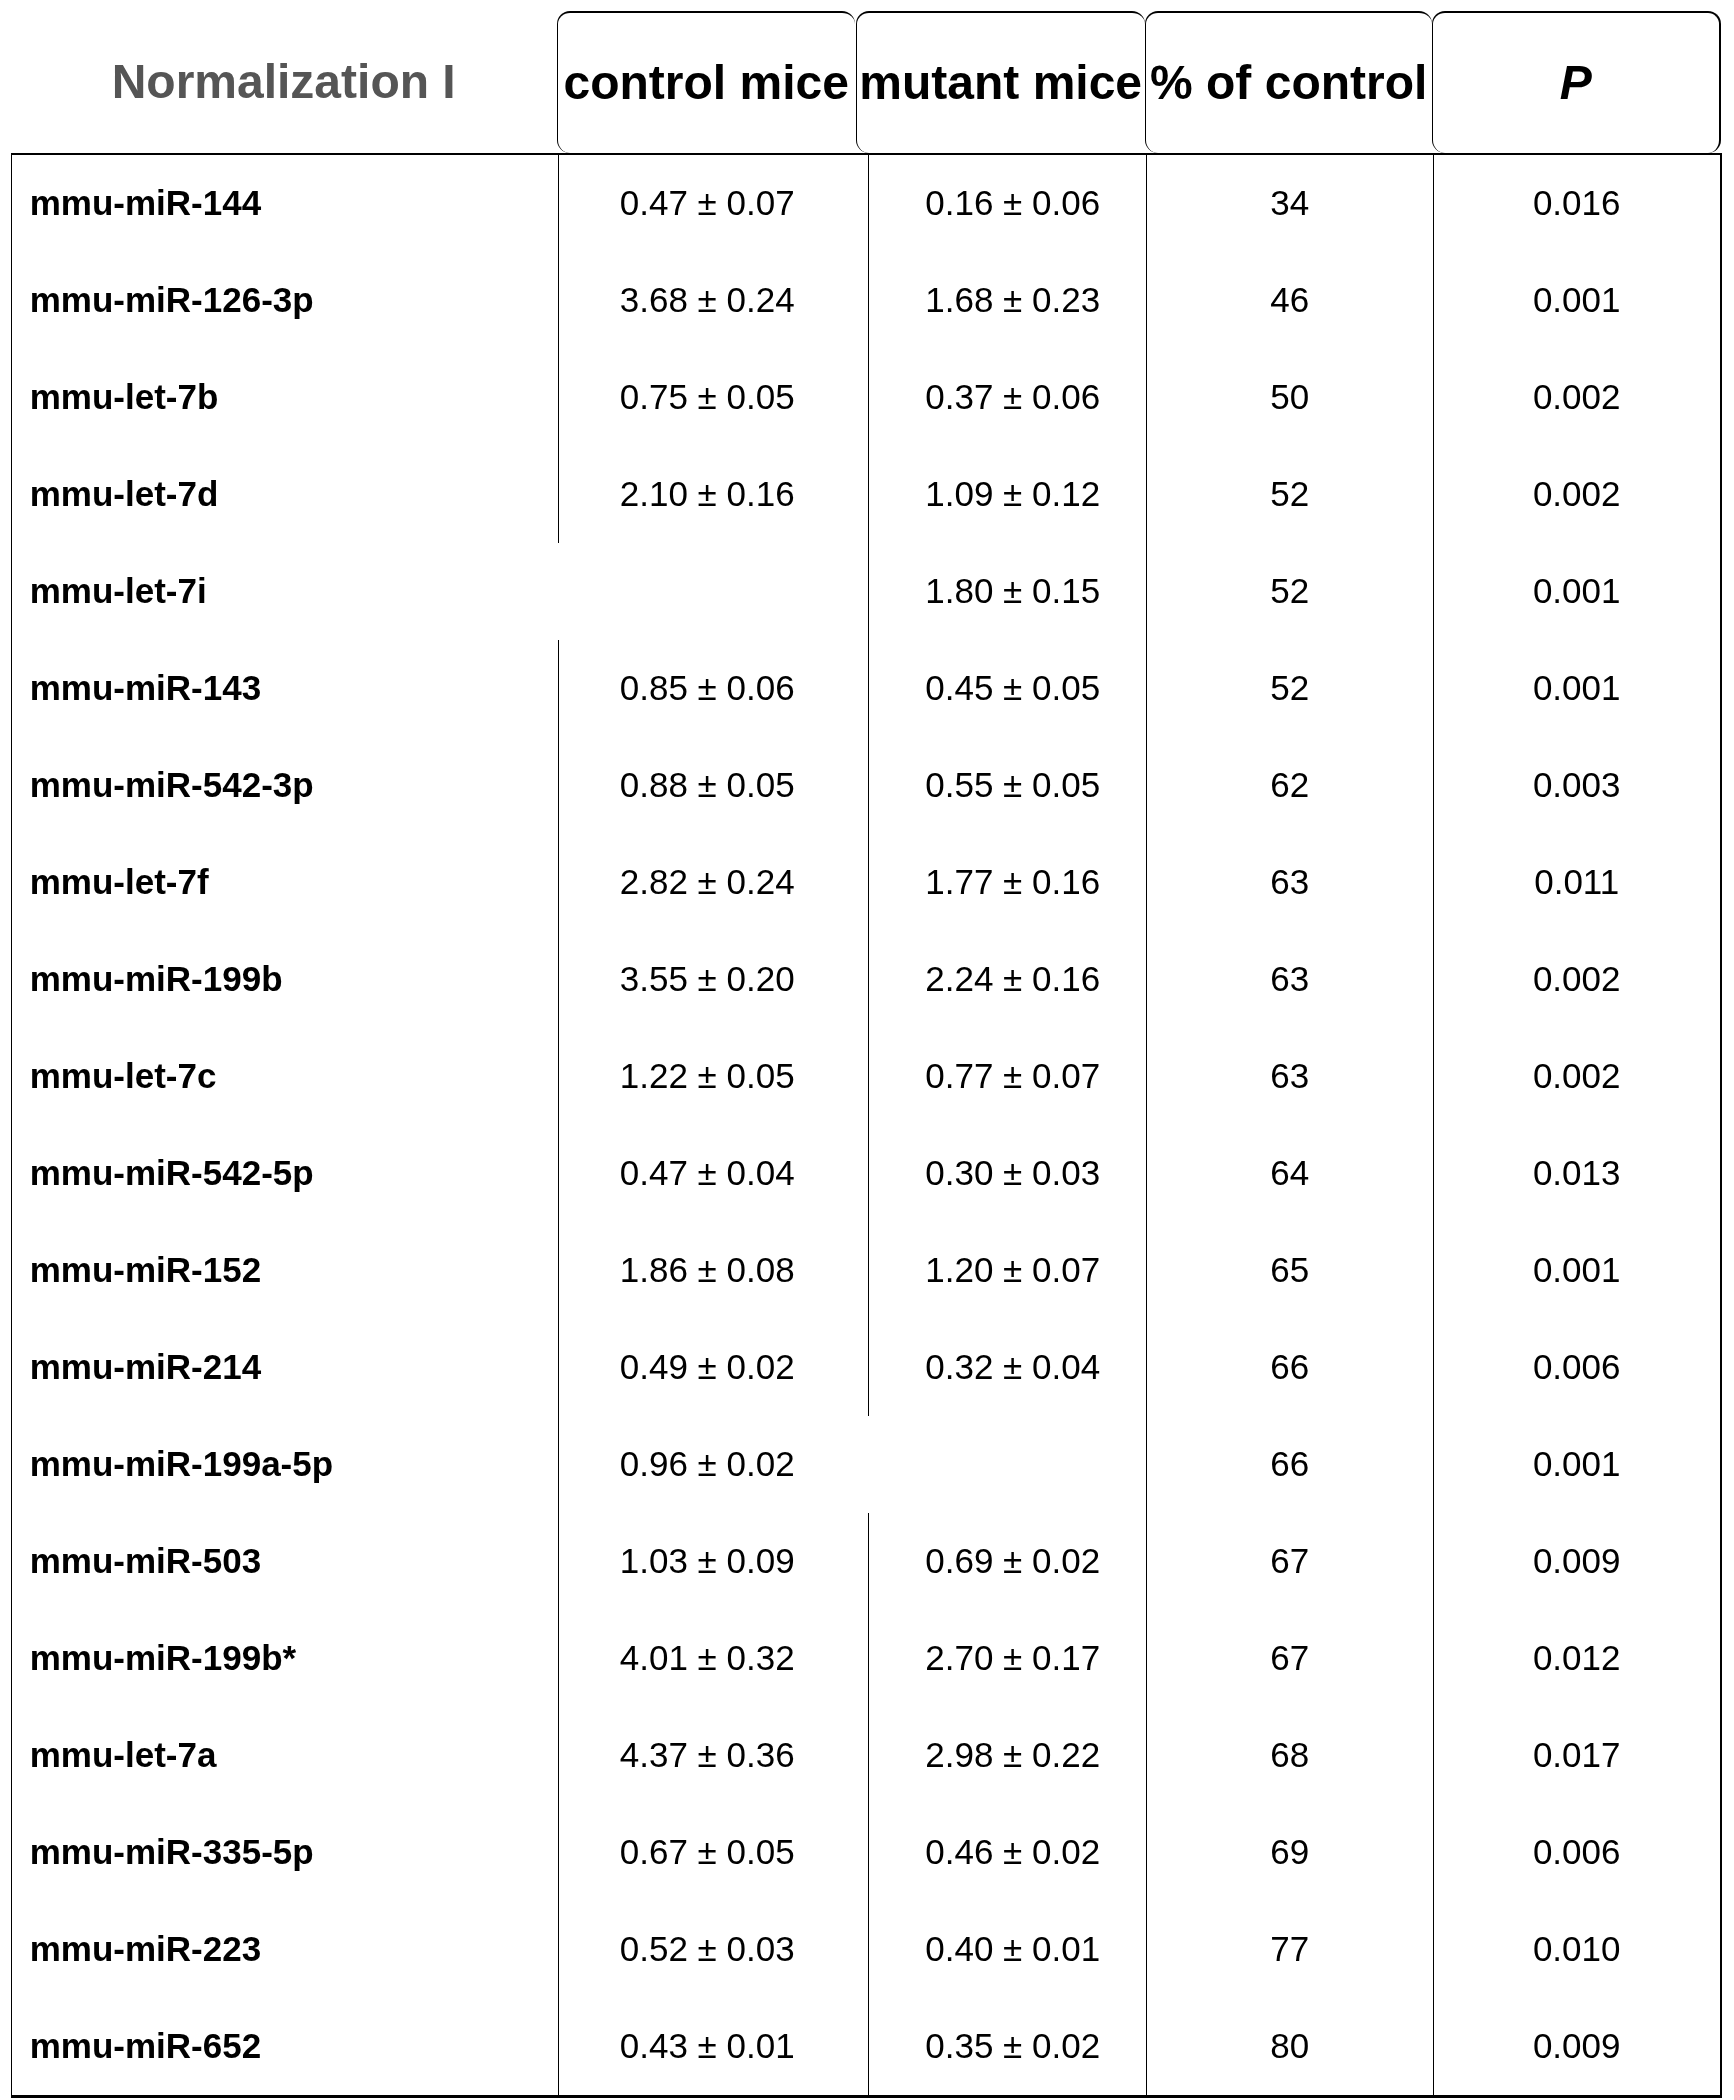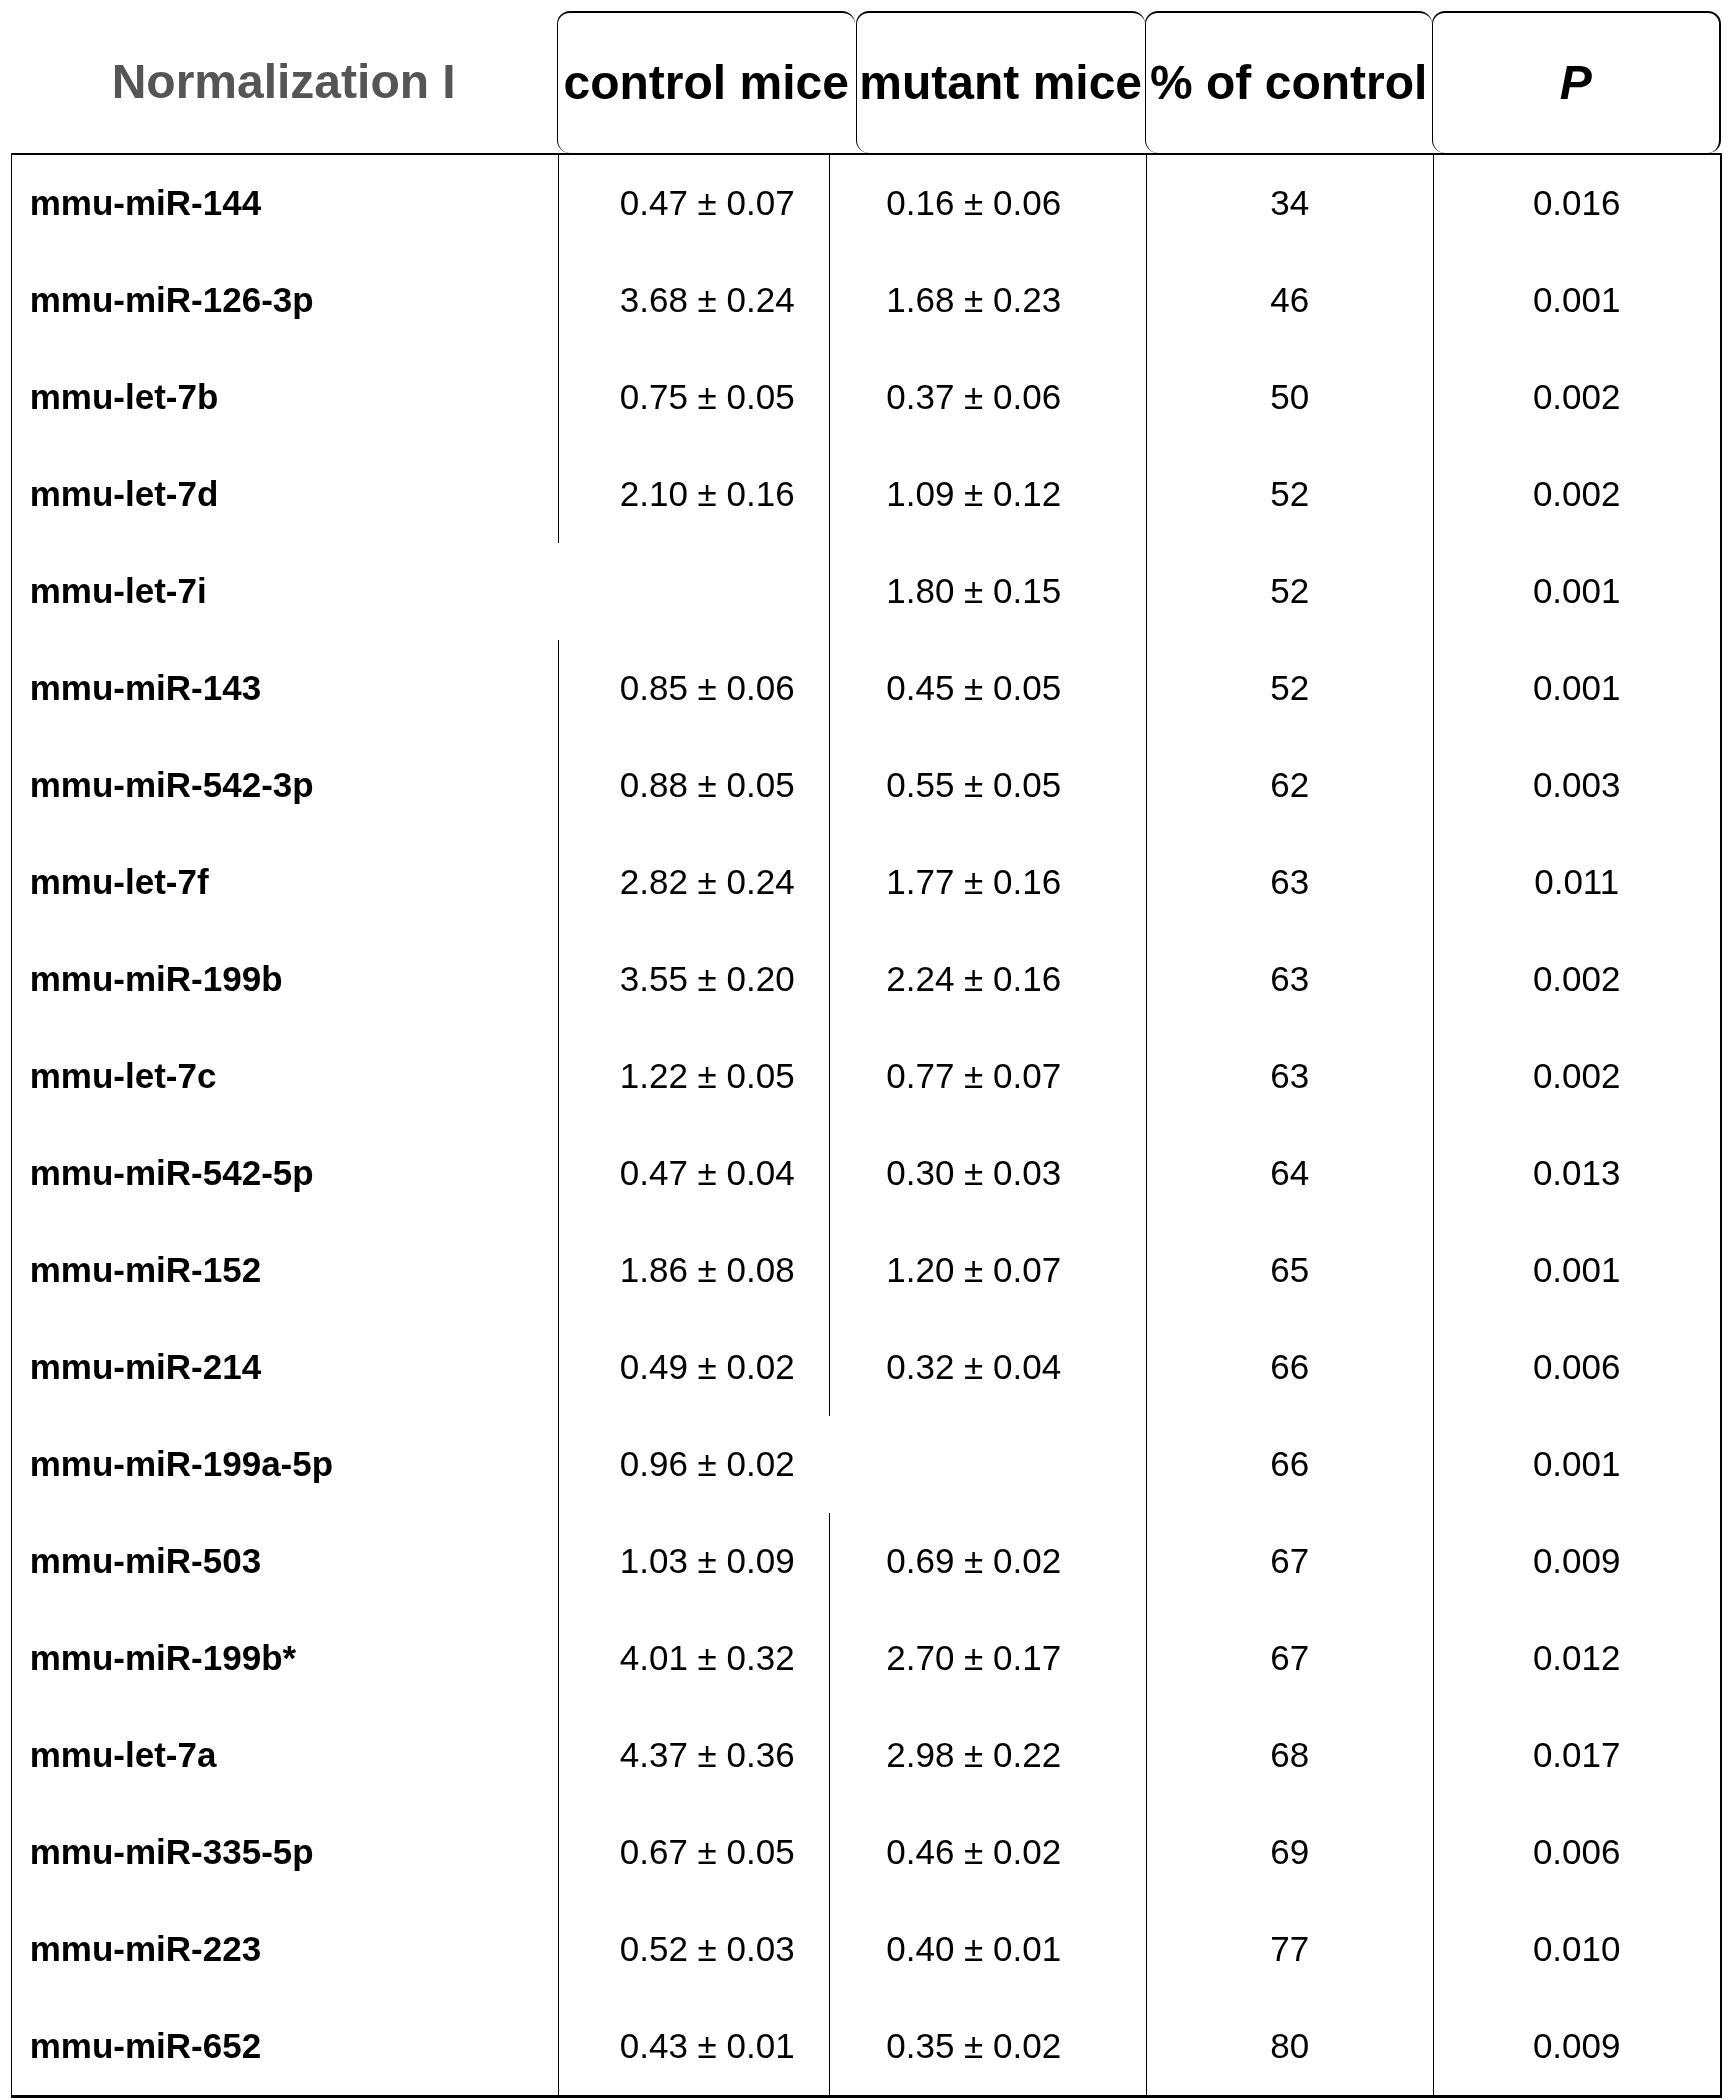--- a/index.html
+++ b/index.html
@@ -15,21 +15,21 @@
   .hcell.p { font-style:italic; }
   .hline { position:absolute; left:0; top:142px; width:1711px; height:2.7px; background:#000; }
   .body { position:absolute; left:0; top:144px; width:1711px; border-left:1.8px solid #000; border-right:2.7px solid #000;
           border-bottom:3.6px solid #000; box-sizing:border-box; }
   .row { position:relative; height:97px; }
   .cell { position:absolute; top:0; height:100%; display:flex; align-items:center; box-sizing:border-box;
           font-size:35px; }
   .cell.name { left:0; width:546px; padding-left:18px; font-weight:bold; }
   .cell.num { justify-content:center; border-left:1.3px solid #000; }
   .c1 { left:546px; width:298px; }
-  .c2 { left:817px; width:289px; }
+  .c2 { left:856px; width:289px; }
   .c3 { left:1134px; width:287px; }
   .c4 { left:1421px; width:287px; }
 </style>
 </head>
 <body>
 
 <div class="tbl">
   <div class="hdr">
     <div class="hcell title" style="left:0;width:546px;">Normalization I</div>
     <div class="hcell boxed" style="left:546px;width:298px;">control mice</div>

